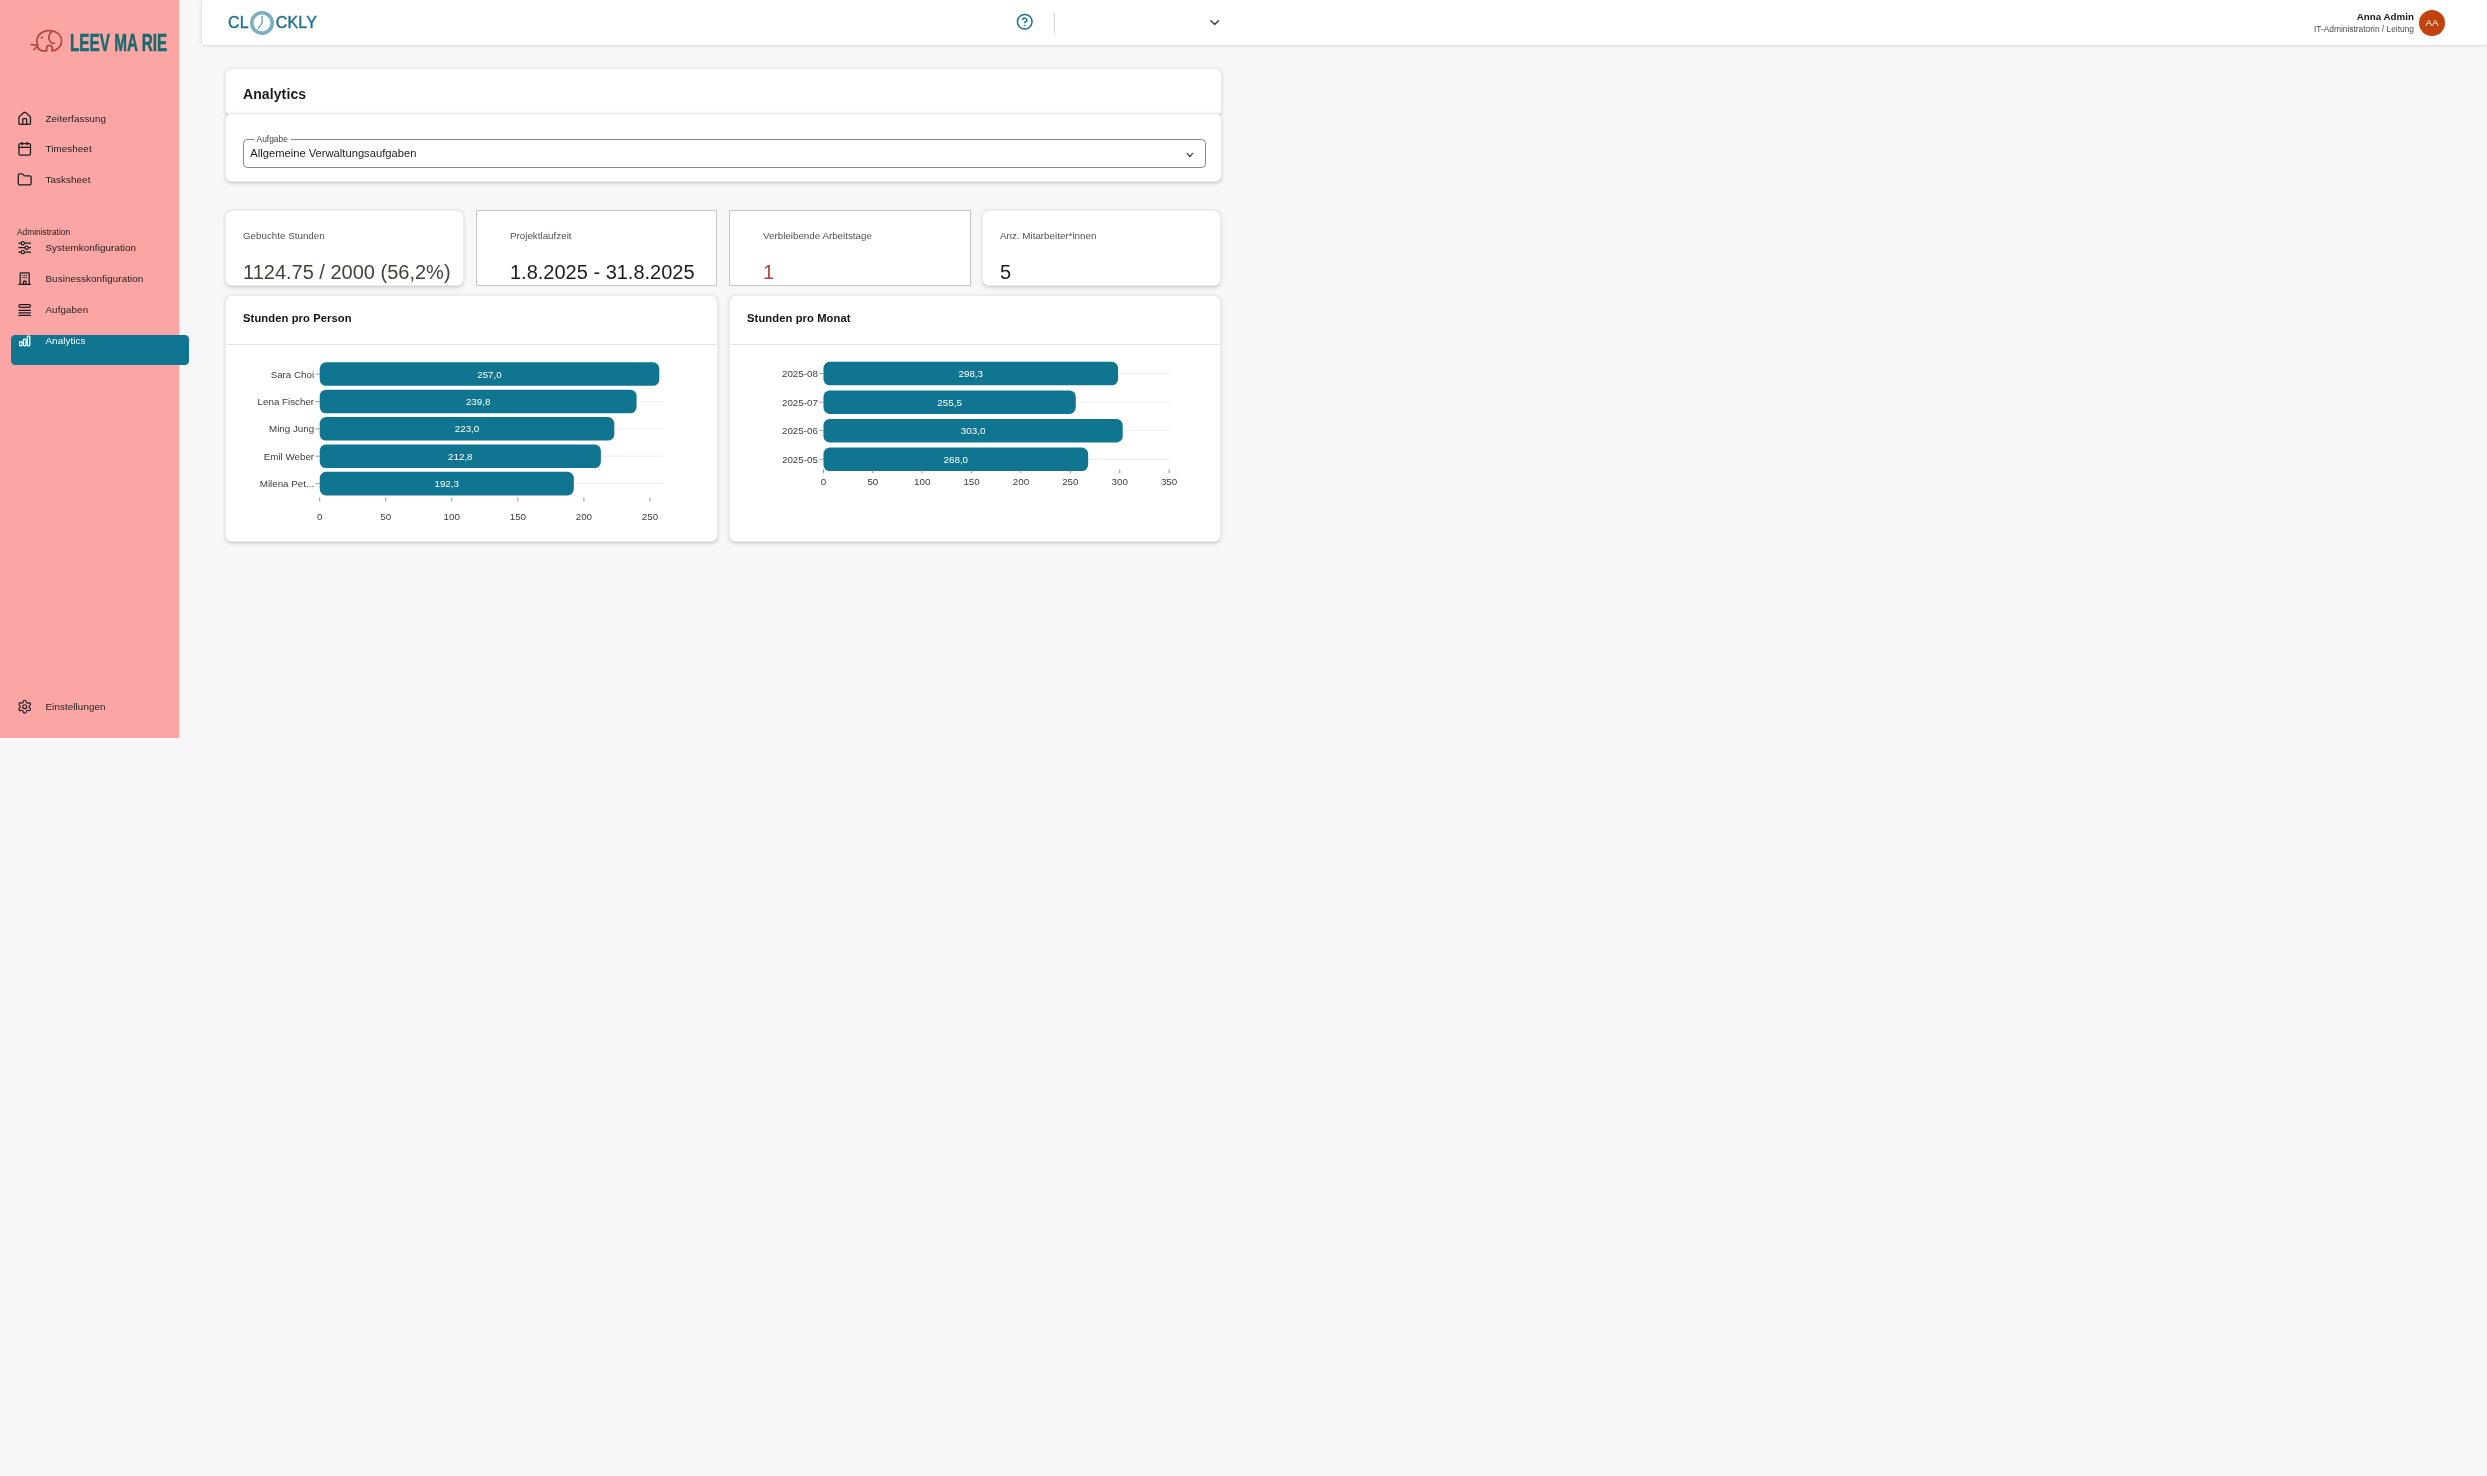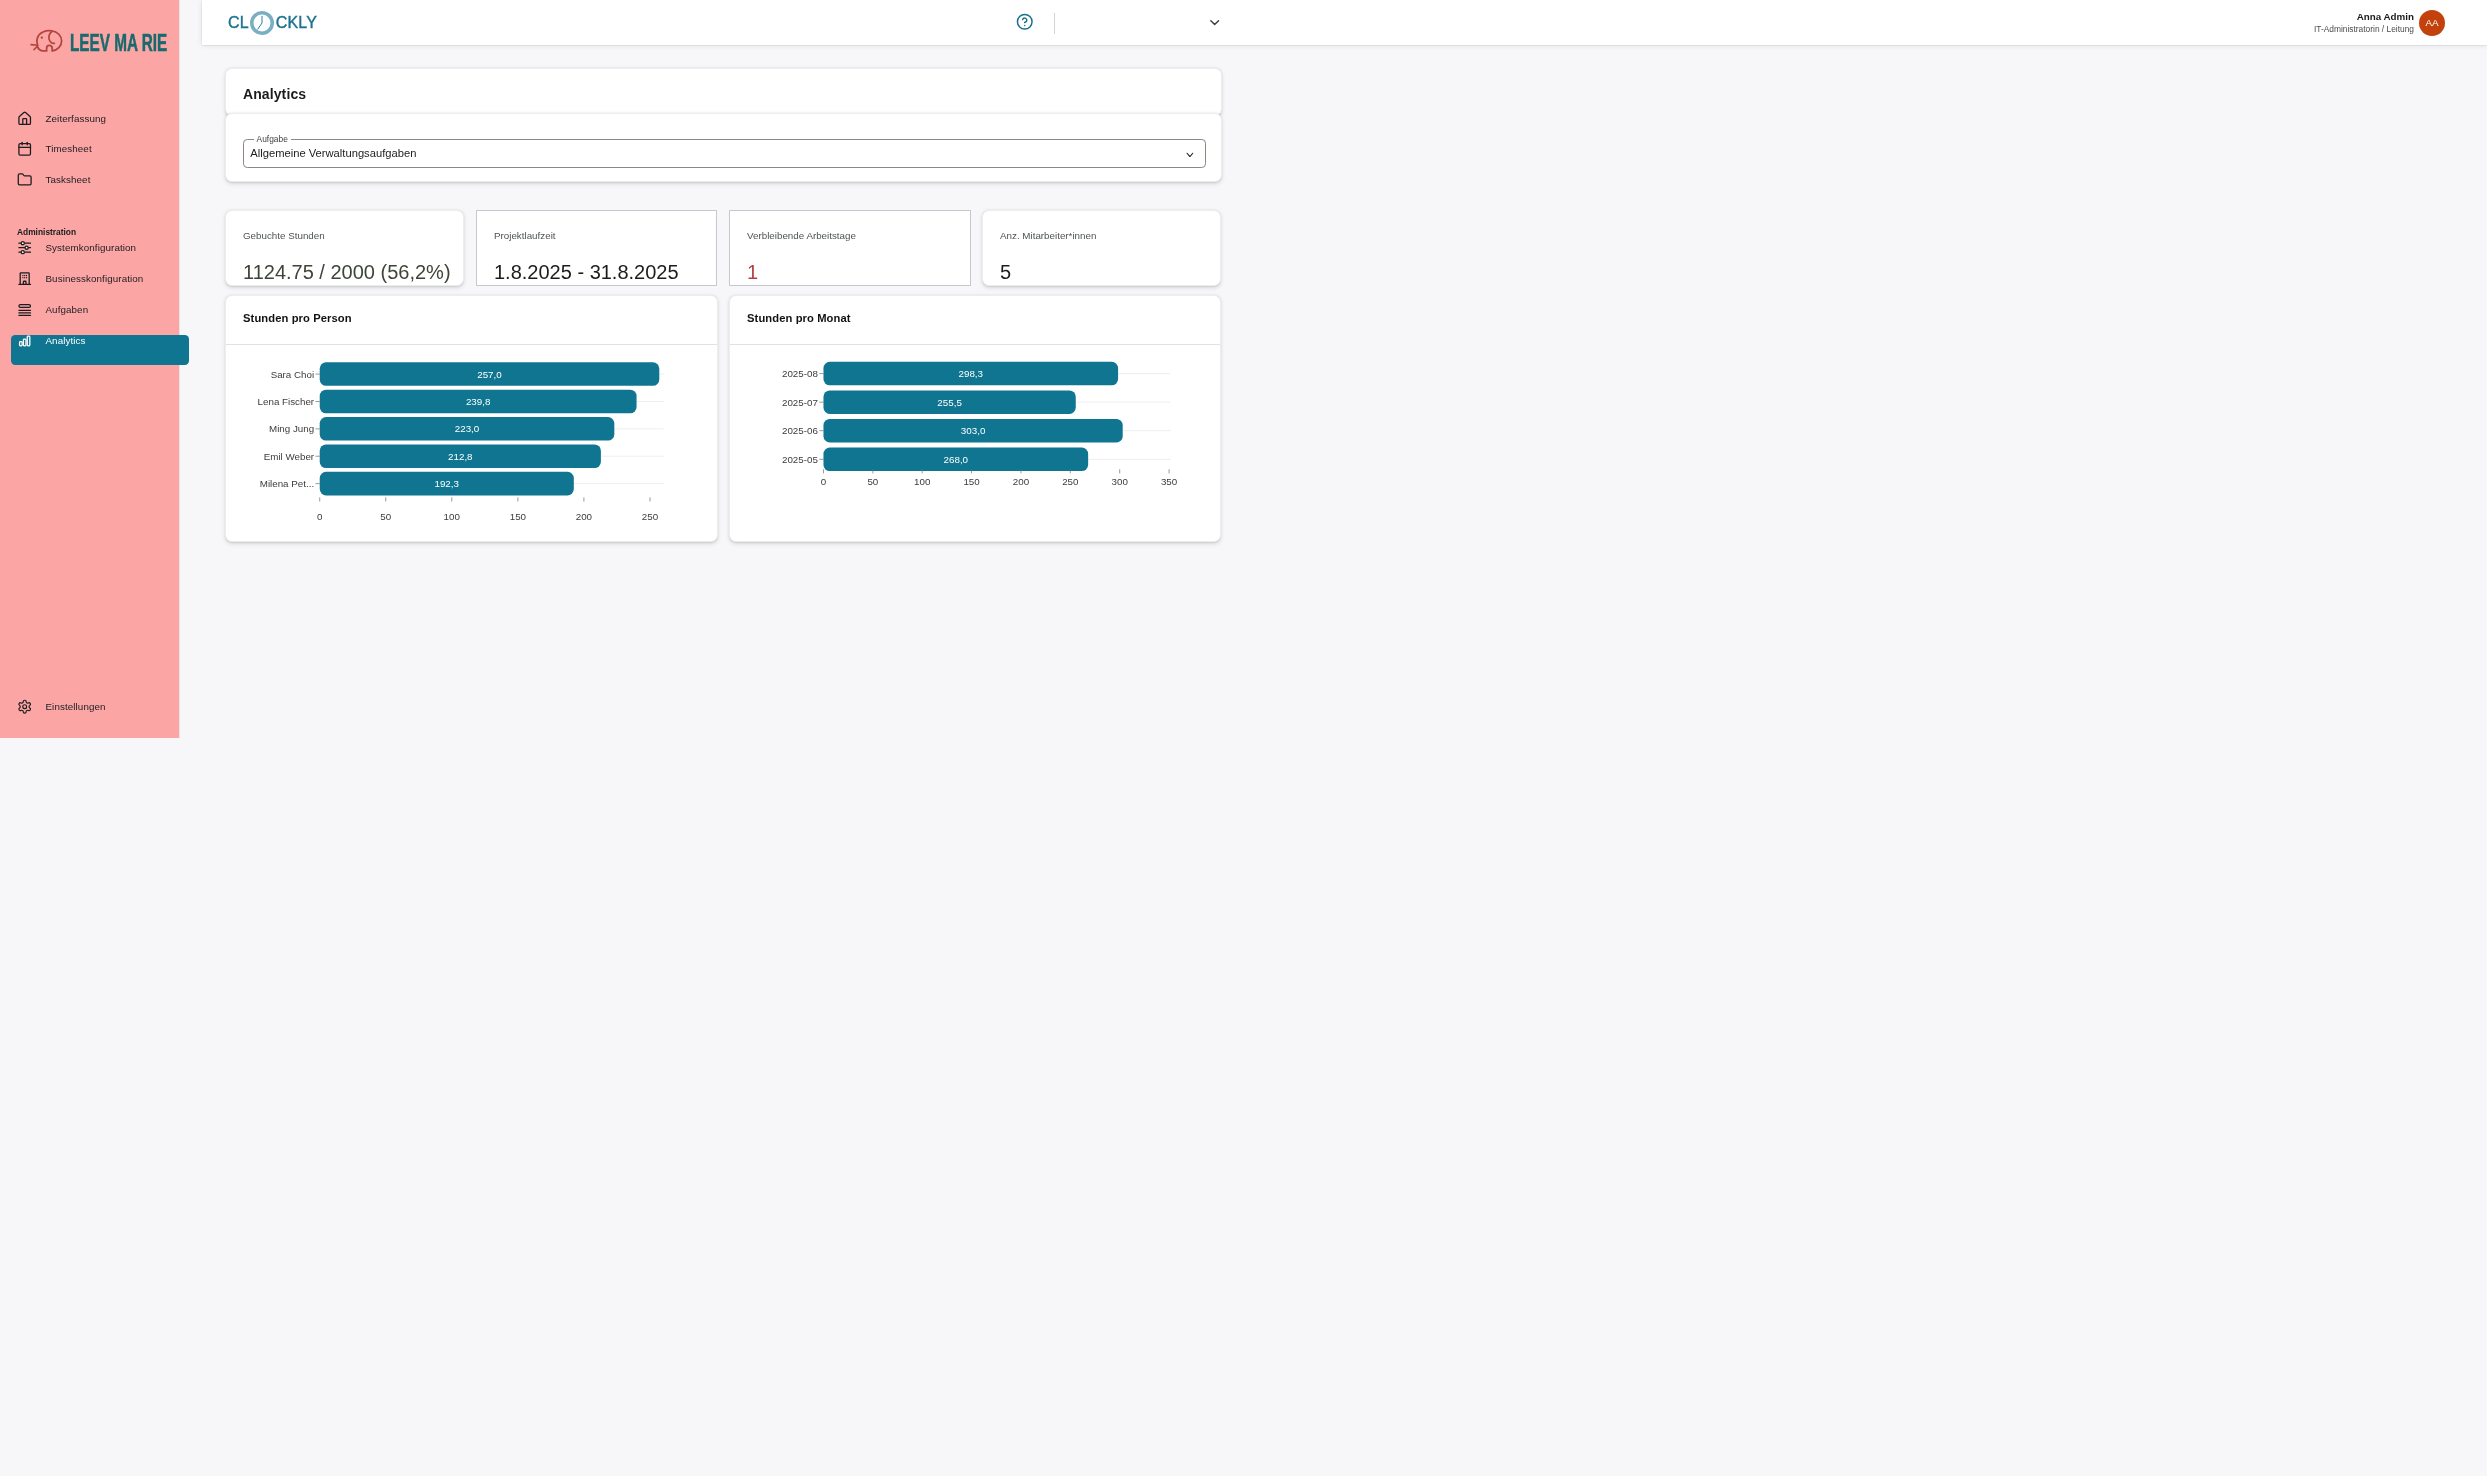--- a/index.html
+++ b/index.html
@@ -6,36 +6,36 @@
   * { margin:0; padding:0; box-sizing:border-box; }
   html,body { width:1244px; height:738px; font-family:"Liberation Sans", sans-serif; background:#f7f7f9; overflow:hidden; }
   .abs { position:absolute; }
 
   
   #sidebar { position:absolute; left:0; top:0; width:180px; height:738px; background:#fca5a5; border-right:0.7px solid #e3e3e8; z-index:30; }
   .navitem { position:absolute; left:11.2px; width:178px; height:30px; border-radius:4.2px; display:flex; align-items:flex-start; color:#1d1d1f; }
   .navitem svg { margin-left:5.6px; margin-top:-2.1px; flex:0 0 auto; width:15.4px; height:15.4px; }
   .navitem span { margin-left:13.3px; font-size:9.8px; letter-spacing:0.1px; }
   .navitem.active { background:#0f7590; color:#fff; }
-  #adminlabel { position:absolute; left:17px; top:227px; font-size:8.4px; line-height:11.2px; font-weight:bold; color:#1c1c1e; }
+  #adminlabel { position:absolute; left:17px; top:227px; font-size:8.4px; line-height:11.2px; font-weight:normal; color:#1c1c1e; }
 
   
   #topbar { position:absolute; left:202px; top:0; right:0; height:45px; background:#fff; z-index:20;
     box-shadow:0 0.7px 1.4px rgba(0,0,0,.16), 0 1.4px 5.6px rgba(0,0,0,.10); }
   #clockly { position:absolute; left:26px; top:0; height:45px; display:flex; align-items:center; color:#1d7390; font-size:16px; font-weight:normal; -webkit-text-stroke:0.4px #1d7390; letter-spacing:0.2px; }
   #userblock { position:absolute; right:73px; top:9.8px; text-align:right; }
   #userblock .name { font-size:9.8px; font-weight:bold; color:#1a1a1a; line-height:13.3px; }
   #userblock .role { font-size:8.4px; color:#4c4c4c; line-height:13.3px; }
   #avatar { position:absolute; right:42px; top:9.8px; width:26px; height:26px; border-radius:50%; background:#c2410c; color:#fff;
     display:flex; align-items:center; justify-content:center; font-size:9.8px; }
 
   
   .card { position:absolute; background:#fff; border-radius:7px; border:0.7px solid #ededf0;
     box-shadow:0 1.4px 4.2px rgba(0,0,0,.12), 0 0.7px 1.4px rgba(0,0,0,.08); }
-  .card.square { border-radius:0; border:0.7px solid #c7c7ce; box-shadow:none; }
+  .card.square { border-radius:0; border:0.7px solid #c7c7ce; box-shadow:none;padding-left:16px; }
 
   #titlecard { left:225px; top:68px; width:997px; height:48px; }
   #titlecard h1 { font-size:14px; line-height:14px; font-weight:bold; color:#1b1b1b; margin:17.5px 0 0 17px; letter-spacing:0.1px; }
 
   #filtercard { left:225px; top:113px; width:997px; height:69px; }
   #selectbox { position:absolute; left:17px; top:25px; width:963px; height:29px; border:0.7px solid #8f877f; border-radius:4.2px; }
   #selectbox .val { position:absolute; left:6.3px; top:7px; font-size:11.2px; line-height:13.3px; color:#1c1c1c; }
   #selectlabel { position:absolute; left:9.8px; top:-6.3px; background:#fff; padding:0 2.8px; font-size:8.4px; line-height:10.5px; color:#3f3f3f; }
   #selectarrow { position:absolute; right:9.8px; top:9.8px; }
 

